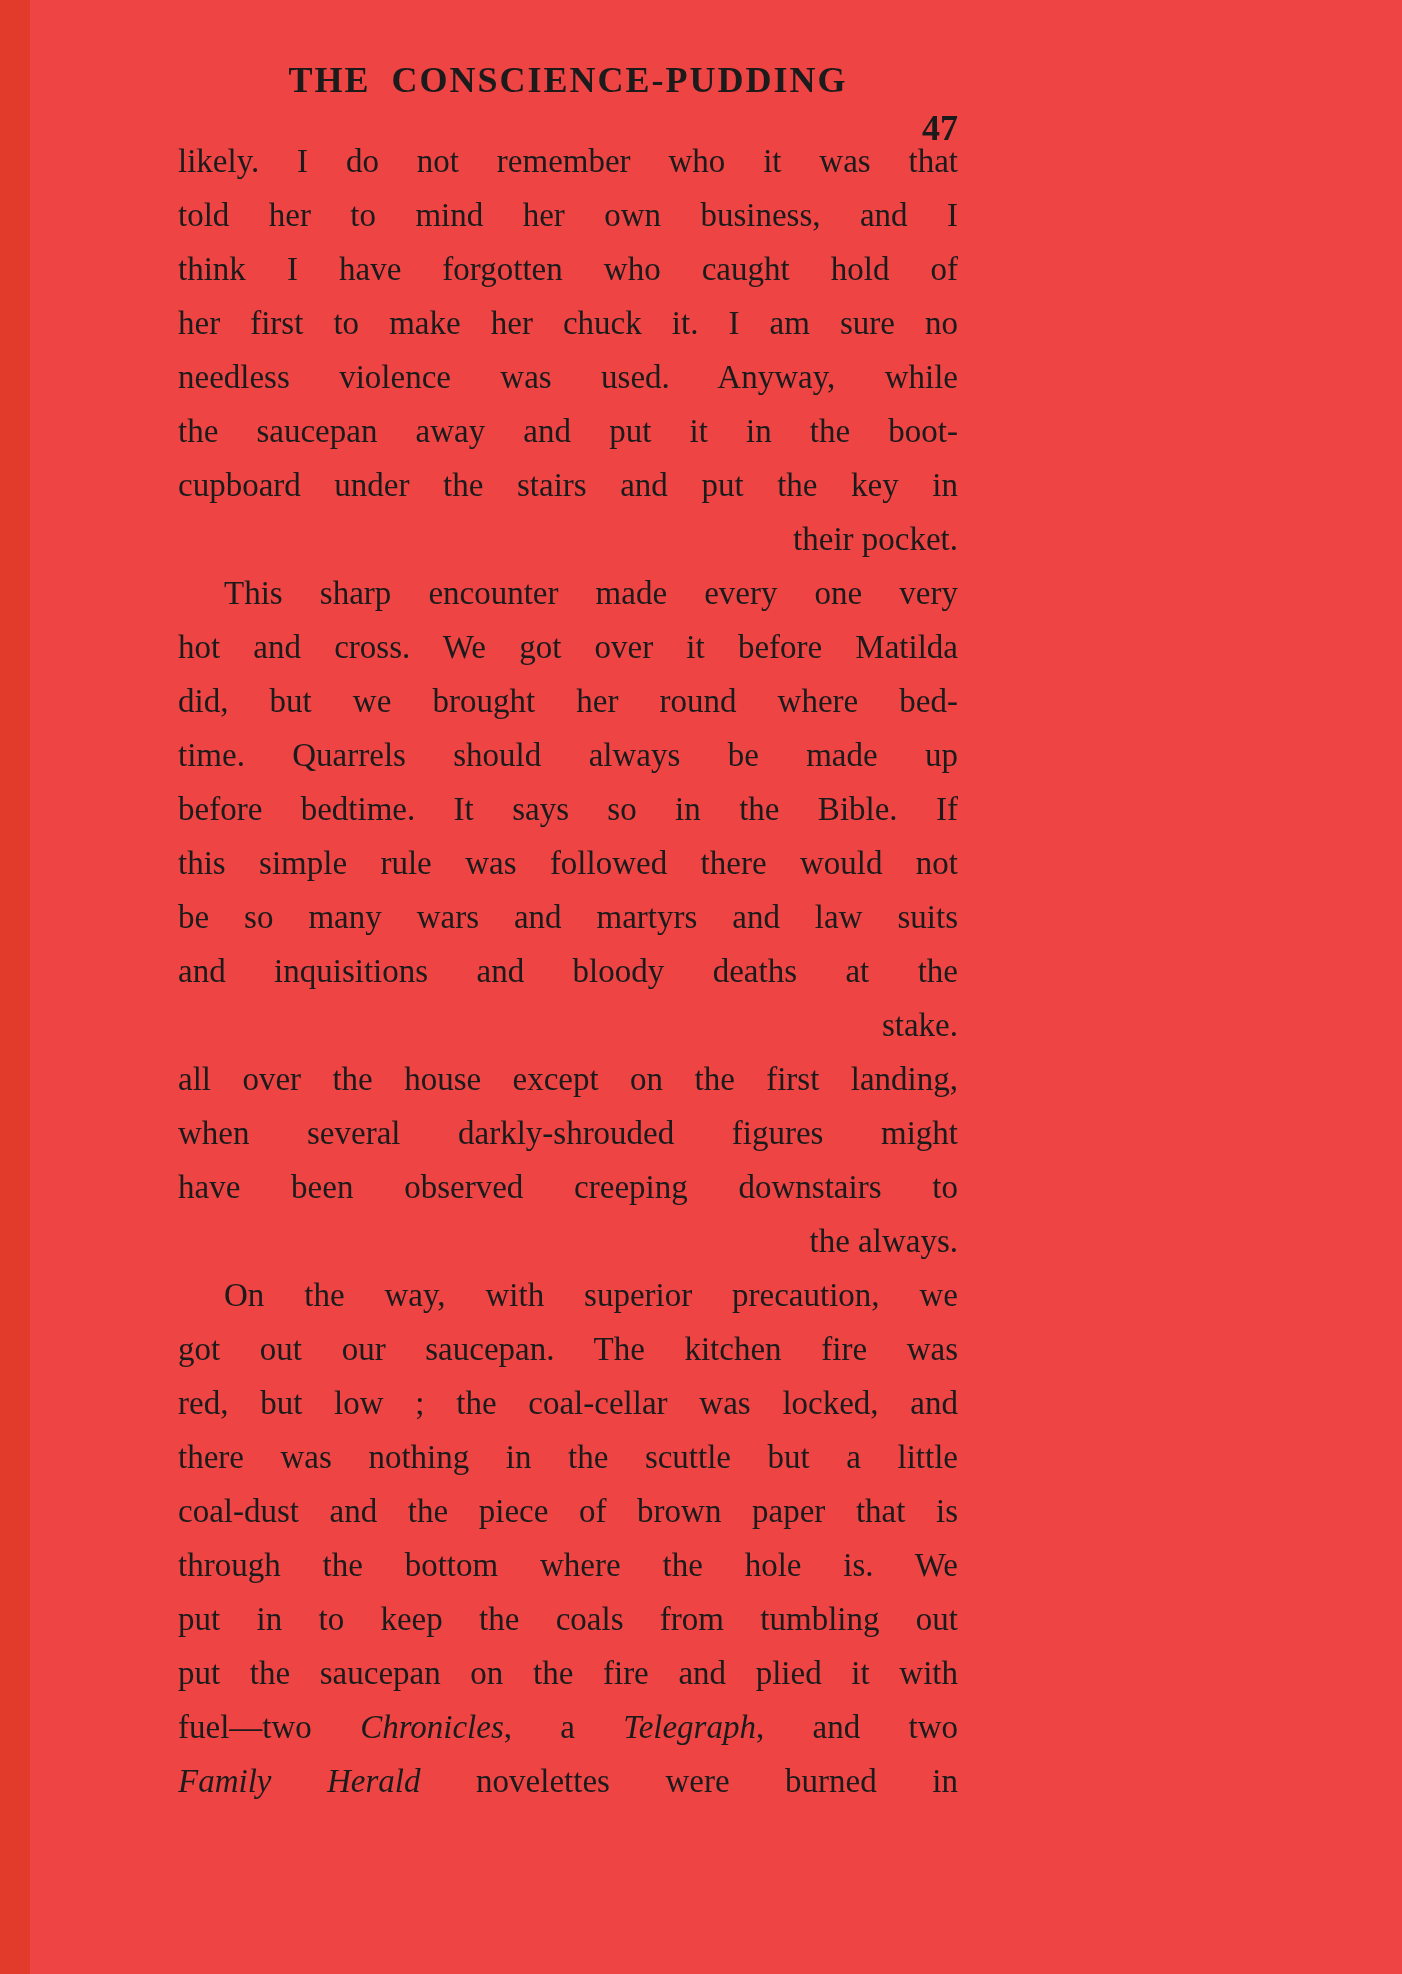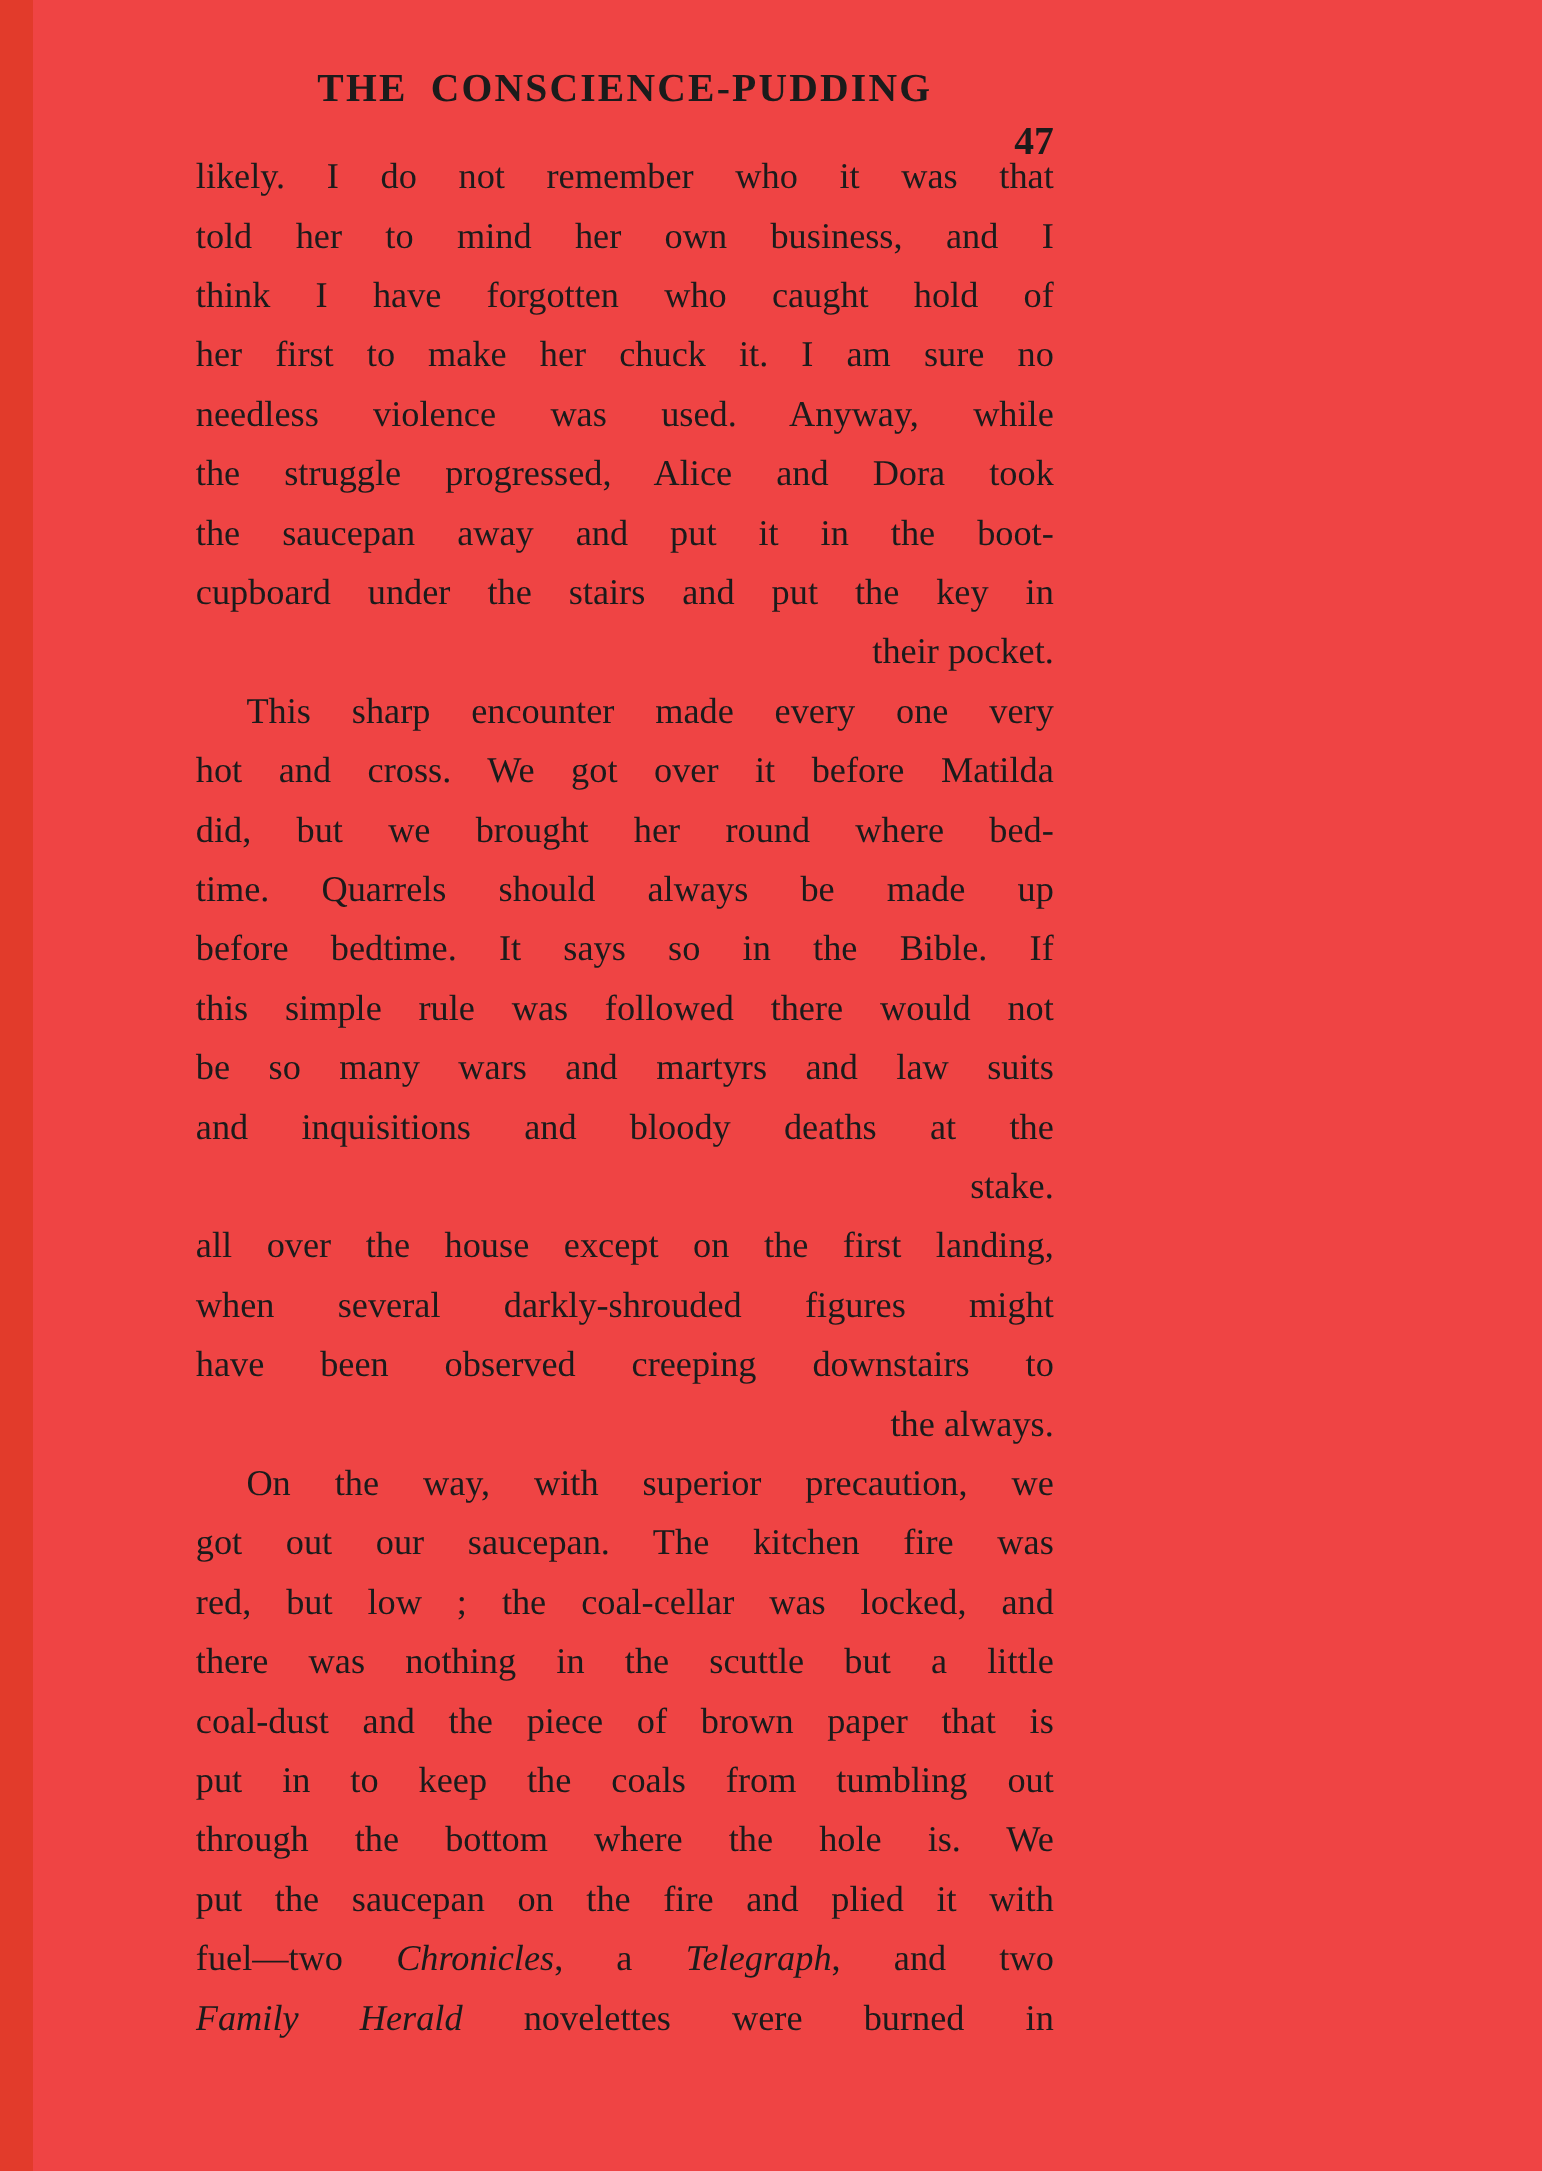--- a/index.html
+++ b/index.html
@@ -75,21 +75,20 @@
     <div class="header">
       <div class="title">THE CONSCIENCE-PUDDING</div>
       <div class="folio">47</div>
     </div>
     <div class="body-text">
         <div class="line j"><span>likely. I do not remember who it was that</span></div>
         <div class="line j"><span>told her to mind her own business, and I</span></div>
         <div class="line j"><span>think I have forgotten who caught hold of</span></div>
         <div class="line j"><span>her first to make her chuck it. I am sure no</span></div>
         <div class="line j"><span>needless violence was used. Anyway, while</span></div>
-        <div class="line j"><span>the struggle progressed, Alice and Dora took</span></div>
         <div class="line j"><span>the saucepan away and put it in the boot-</span></div>
         <div class="line j"><span>cupboard under the stairs and put the key in</span></div>
         <div class="line"><span>their pocket.</span></div>
         <div class="line j indent"><span>This sharp encounter made every one very</span></div>
         <div class="line j"><span>hot and cross. We got over it before Matilda</span></div>
         <div class="line j"><span>did, but we brought her round where bed-</span></div>
         <div class="line j"><span>time. Quarrels should always be made up</span></div>
         <div class="line j"><span>before bedtime. It says so in the Bible. If</span></div>
         <div class="line j"><span>this simple rule was followed there would not</span></div>
         <div class="line j"><span>be so many wars and martyrs and law suits</span></div>
@@ -97,20 +96,20 @@
         <div class="line"><span>stake.</span></div>
         <div class="line j"><span>all over the house except on the first landing,</span></div>
         <div class="line j"><span>when several darkly-shrouded figures might</span></div>
         <div class="line j"><span>have been observed creeping downstairs to</span></div>
         <div class="line"><span>the always.</span></div>
         <div class="line j indent"><span>On the way, with superior precaution, we</span></div>
         <div class="line j"><span>got out our saucepan. The kitchen fire was</span></div>
         <div class="line j"><span>red, but low ; the coal-cellar was locked, and</span></div>
         <div class="line j"><span>there was nothing in the scuttle but a little</span></div>
         <div class="line j"><span>coal-dust and the piece of brown paper that is</span></div>
+        <div class="line j"><span>through the bottom where the hole is. We</span></div>
         <div class="line j"><span>put in to keep the coals from tumbling out</span></div>
-        <div class="line j"><span>through the bottom where the hole is. We</span></div>
         <div class="line j"><span>put the saucepan on the fire and plied it with</span></div>
         <div class="line j"><span>fuel—two </span><em>Chronicles</em><span>, a </span><em>Telegraph</em><span>, and two</span></div>
         <div class="line j"><em>Family Herald</em><span> novelettes were burned in</span></div>
       </div>
   </div>
 </div>
 
 </body></html>

